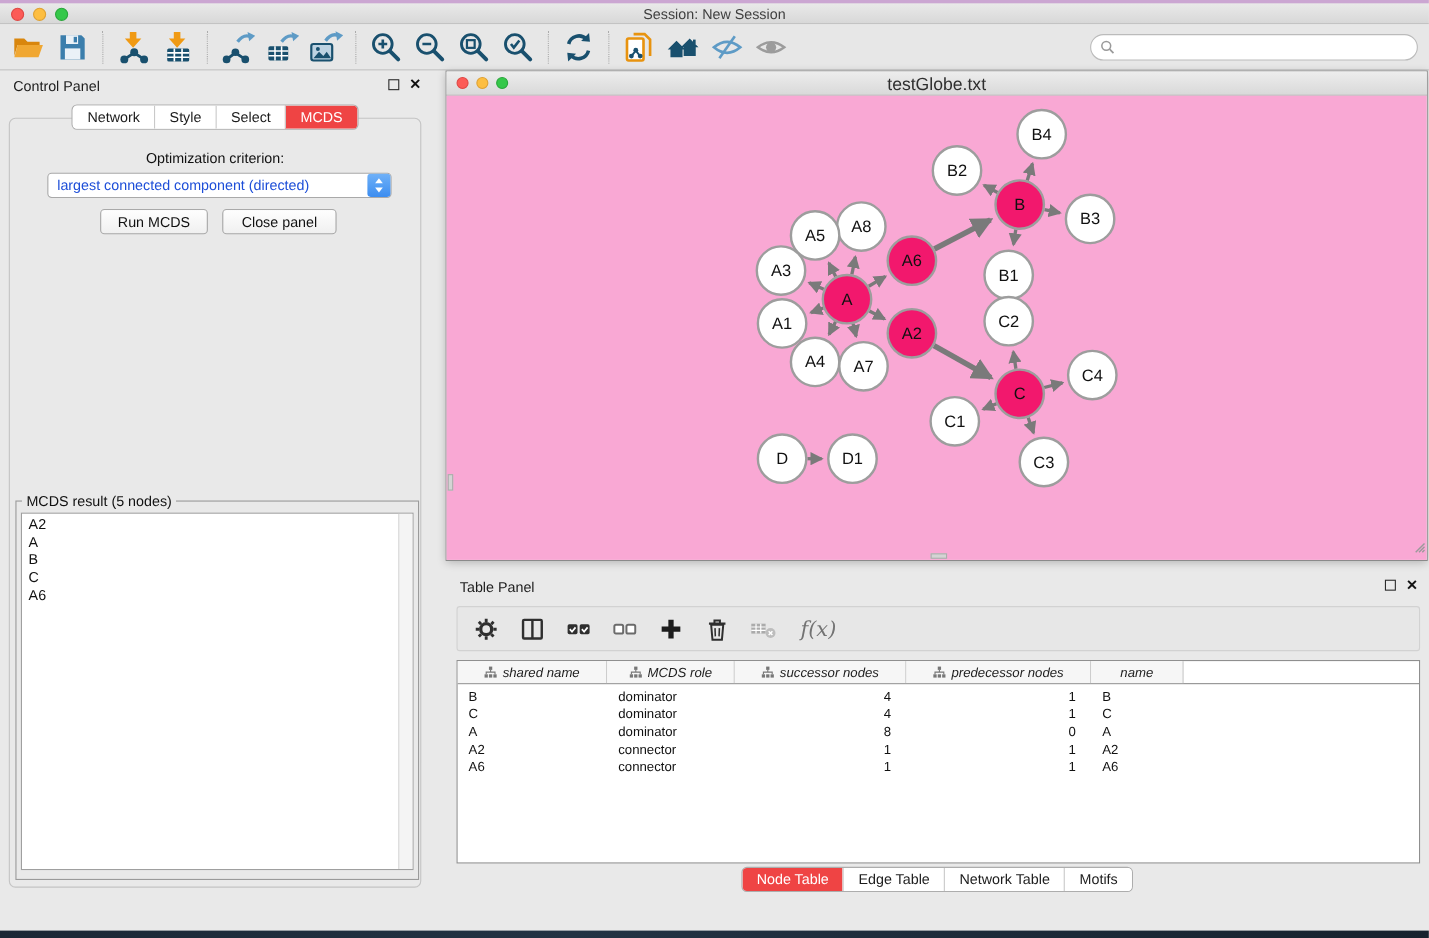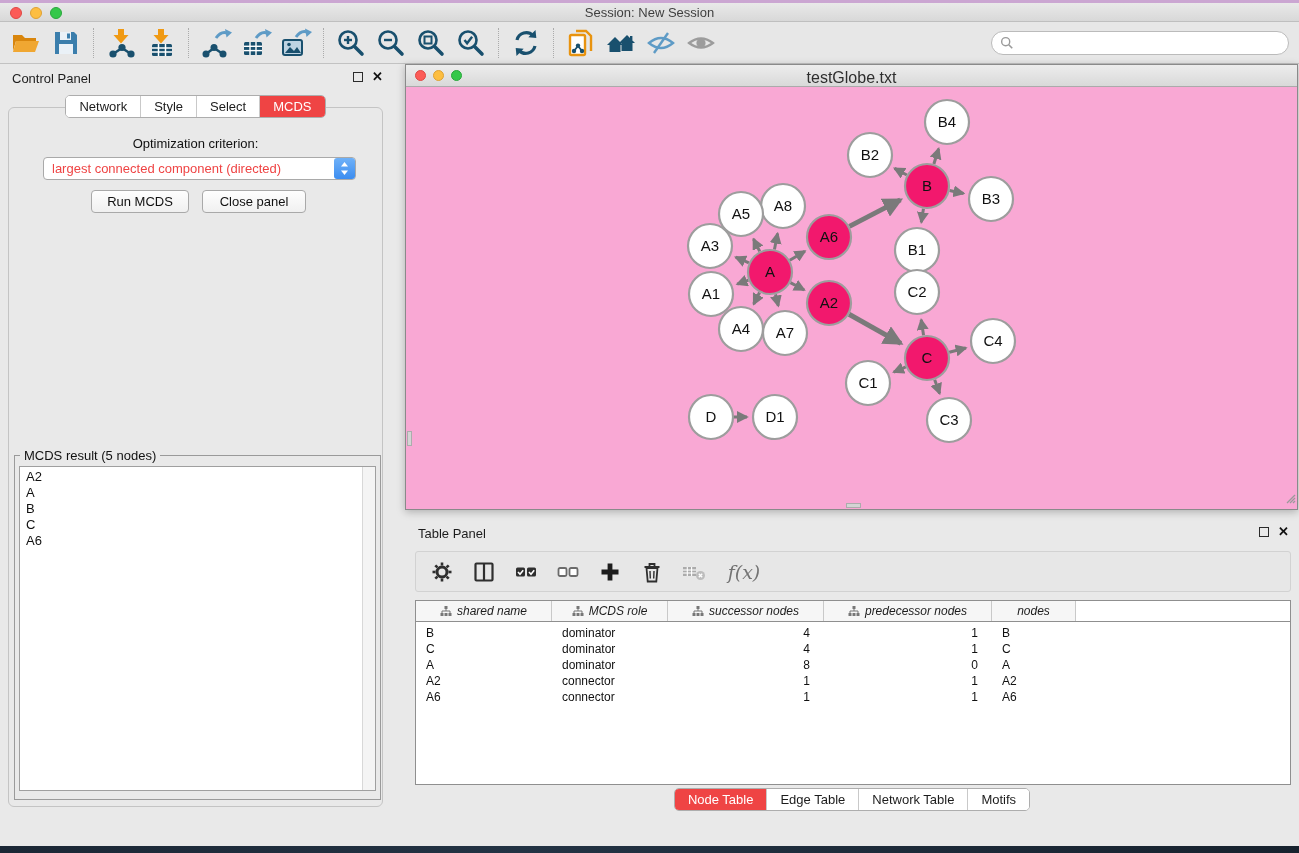--- a/index.html
+++ b/index.html
@@ -36,21 +36,21 @@
   .close-btn { position:absolute; top:5px; font-size:13px; font-weight:bold; color:#111; background:none; border:none; cursor:pointer; }
   .cp-pane { position:absolute; left:8px; top:43px; width:375px; height:700px; border:1px solid #C4C4C4; border-radius:6px; }
   .cp-tabs { position:absolute; top:31px; left:0; width:100%; display:flex; justify-content:center; z-index:2; }
   .seg { display:inline-flex; border:1px solid #ADADAD; border-radius:5px; overflow:hidden; background:#fff; }
   .seg-tab { padding:3px 13px; font-size:13px; color:#1c1c1c; border-left:1px solid #C9C9C9; cursor:pointer; background:#fff; }
   .seg-tab:first-child { border-left:none; }
   .seg-tab.active { background:#ef4444; color:#fff; }
   .opt-label { position:absolute; top:72px; left:0; width:100%; text-align:center; font-size:13px; color:#111; }
   .combo { position:absolute; top:93px; left:43px; width:313px; height:23px; background:#fff;
     border:1px solid #A9A9A9; border-radius:4px; display:flex; align-items:center; cursor:pointer; }
-  .combo-text { flex:1; font-size:13px; padding-left:8px; color:#ef4444; white-space:nowrap; overflow:hidden; }
+  .combo-text { flex:1; font-size:13px; padding-left:8px; color:#1d4ed8; white-space:nowrap; overflow:hidden; }
   .combo-cap { width:21px; height:21px; margin-right:0px; border-radius:3px; background:linear-gradient(#6FB1F8,#3C8DF0);
     display:flex; align-items:center; justify-content:center; }
   .pushbtn { position:absolute; height:23px; background:linear-gradient(#FEFEFE,#F0F0F0); border:1px solid #A9A9A9;
     border-radius:4px; font-size:13px; color:#111; cursor:pointer; font-family:"Liberation Sans",sans-serif; }
   .fieldset { position:absolute; left:14px; top:391px; width:367px; height:345px; border:1px solid #9a9a9a; }
   .fieldset .legend { position:absolute; top:-8px; left:5px; background:#E9E9E9; padding:0 4px; font-size:13px; color:#111; }
   .listbox { position:absolute; left:4px; top:10px; right:4px; bottom:8px; background:#fff; border:1px solid #9f9f9f; overflow:hidden; }
   .list-items { position:absolute; left:0; top:2px; right:14px; }
   .list-item { font-size:13px; color:#111; padding:0 6px; height:16px; line-height:16px; }
   .vtrack { position:absolute; right:0; top:0; bottom:0; width:13px; background:#F4F4F4; border-left:1px solid #D8D8D8; }
@@ -557,21 +557,21 @@
             <g fill="#777">
               <rect x="4.5" y="1" width="3" height="3"></rect>
               <rect x="0.5" y="8" width="3" height="3"></rect>
               <rect x="4.5" y="8" width="3" height="3"></rect>
               <rect x="8.5" y="8" width="3" height="3"></rect>
             </g>
           </svg>
           <span>predecessor nodes</span>
         </div>
         <div class="th" style="width: 84px;">
-          <span>nodes</span>
+          <span>name</span>
         </div>
       </div>
     <div class="tbody" id="tbl-body">
         <div class="tr">
           <div class="td" style="width: 136px; text-align: left; padding: 0px 0px 0px 10px;">B</div>
           <div class="td" style="width: 116px; text-align: left; padding: 0px 0px 0px 10px;">dominator</div>
           <div class="td" style="width: 156px; text-align: right; padding: 0px 14px 0px 0px;">4</div>
           <div class="td" style="width: 168px; text-align: right; padding: 0px 14px 0px 0px;">1</div>
           <div class="td" style="width: 84px; text-align: left; padding: 0px 0px 0px 10px;">B</div>
         </div>

